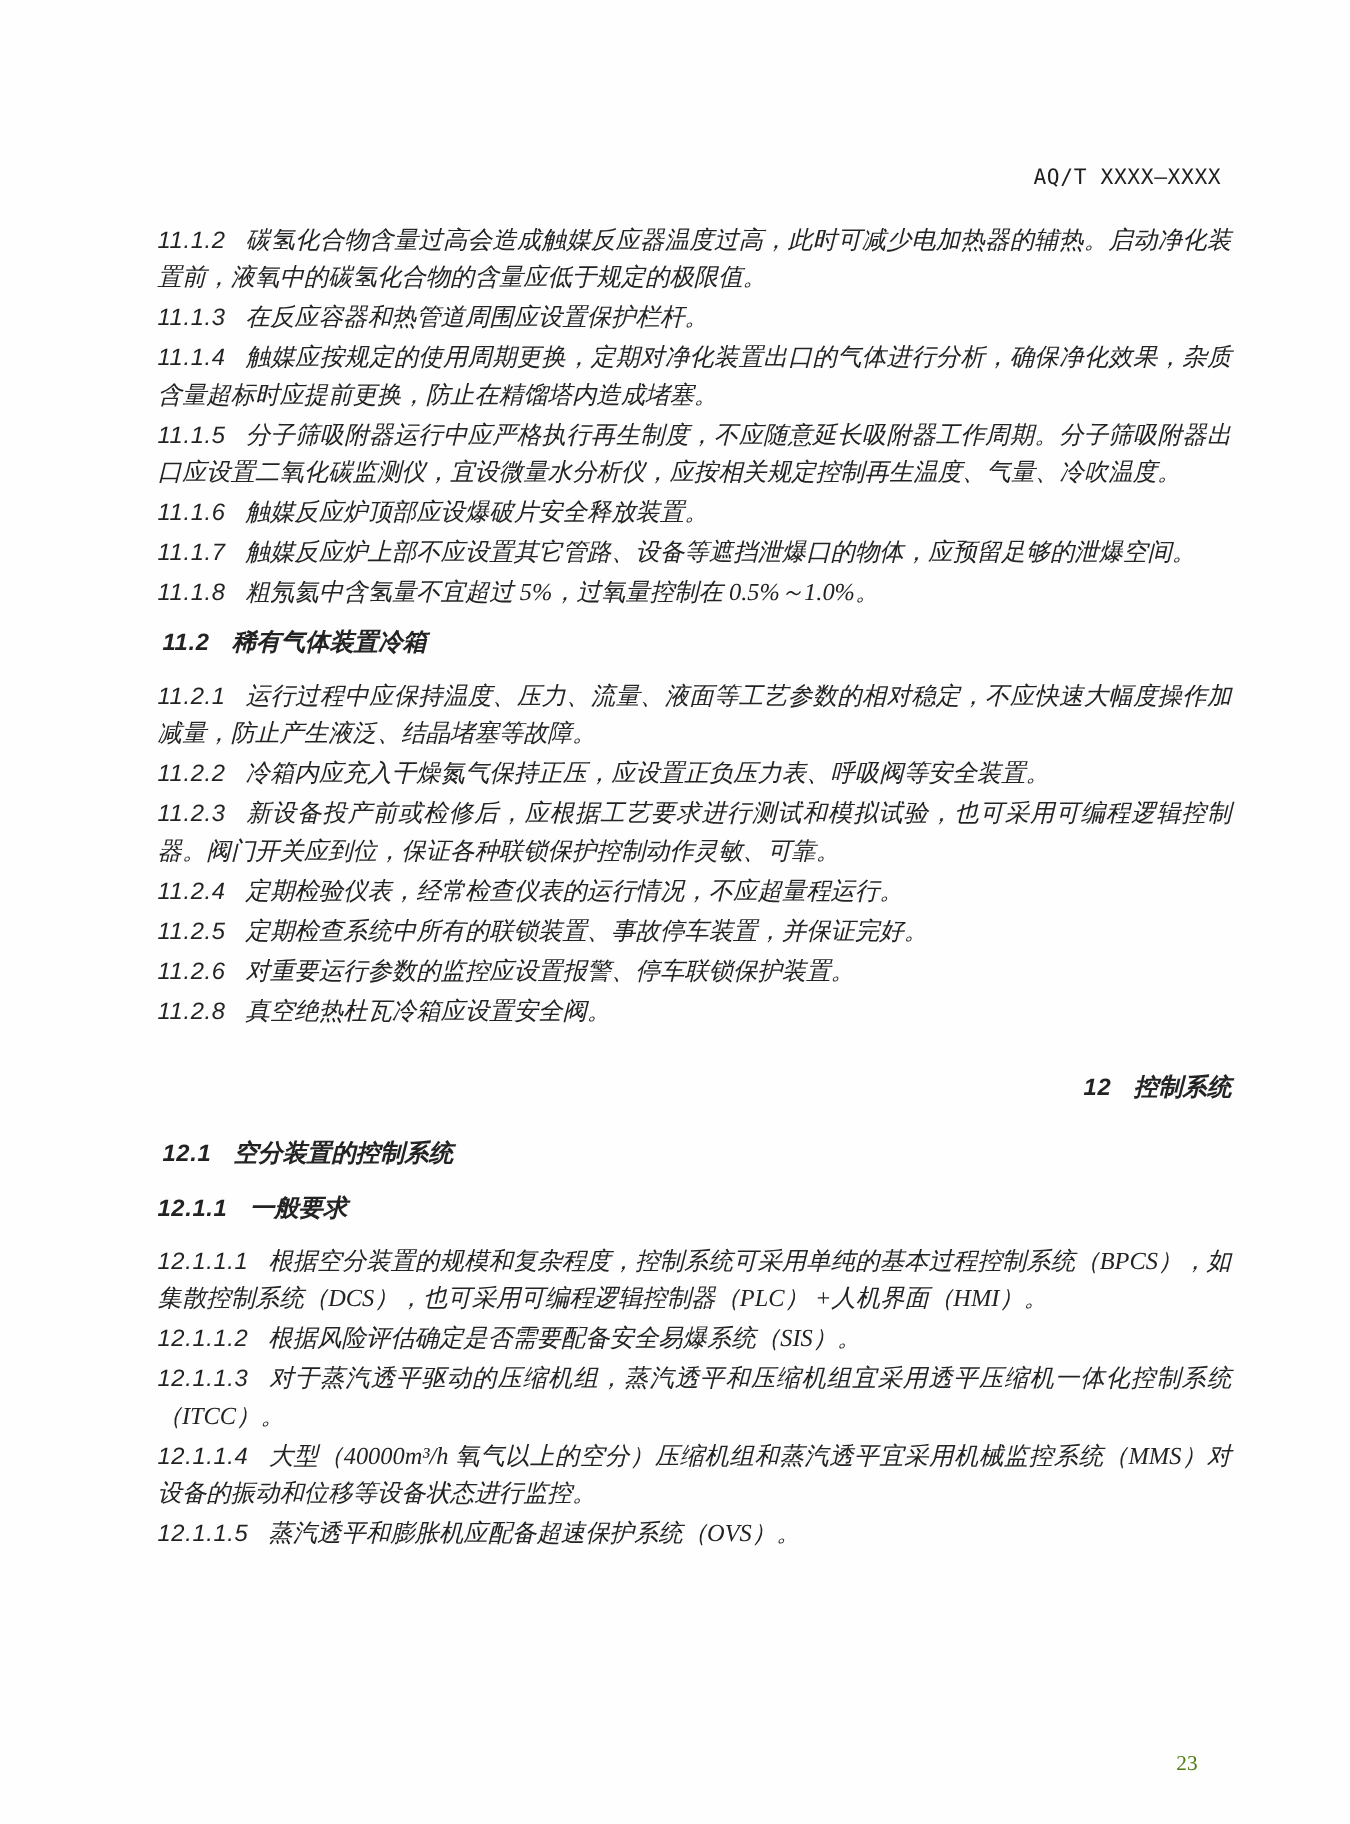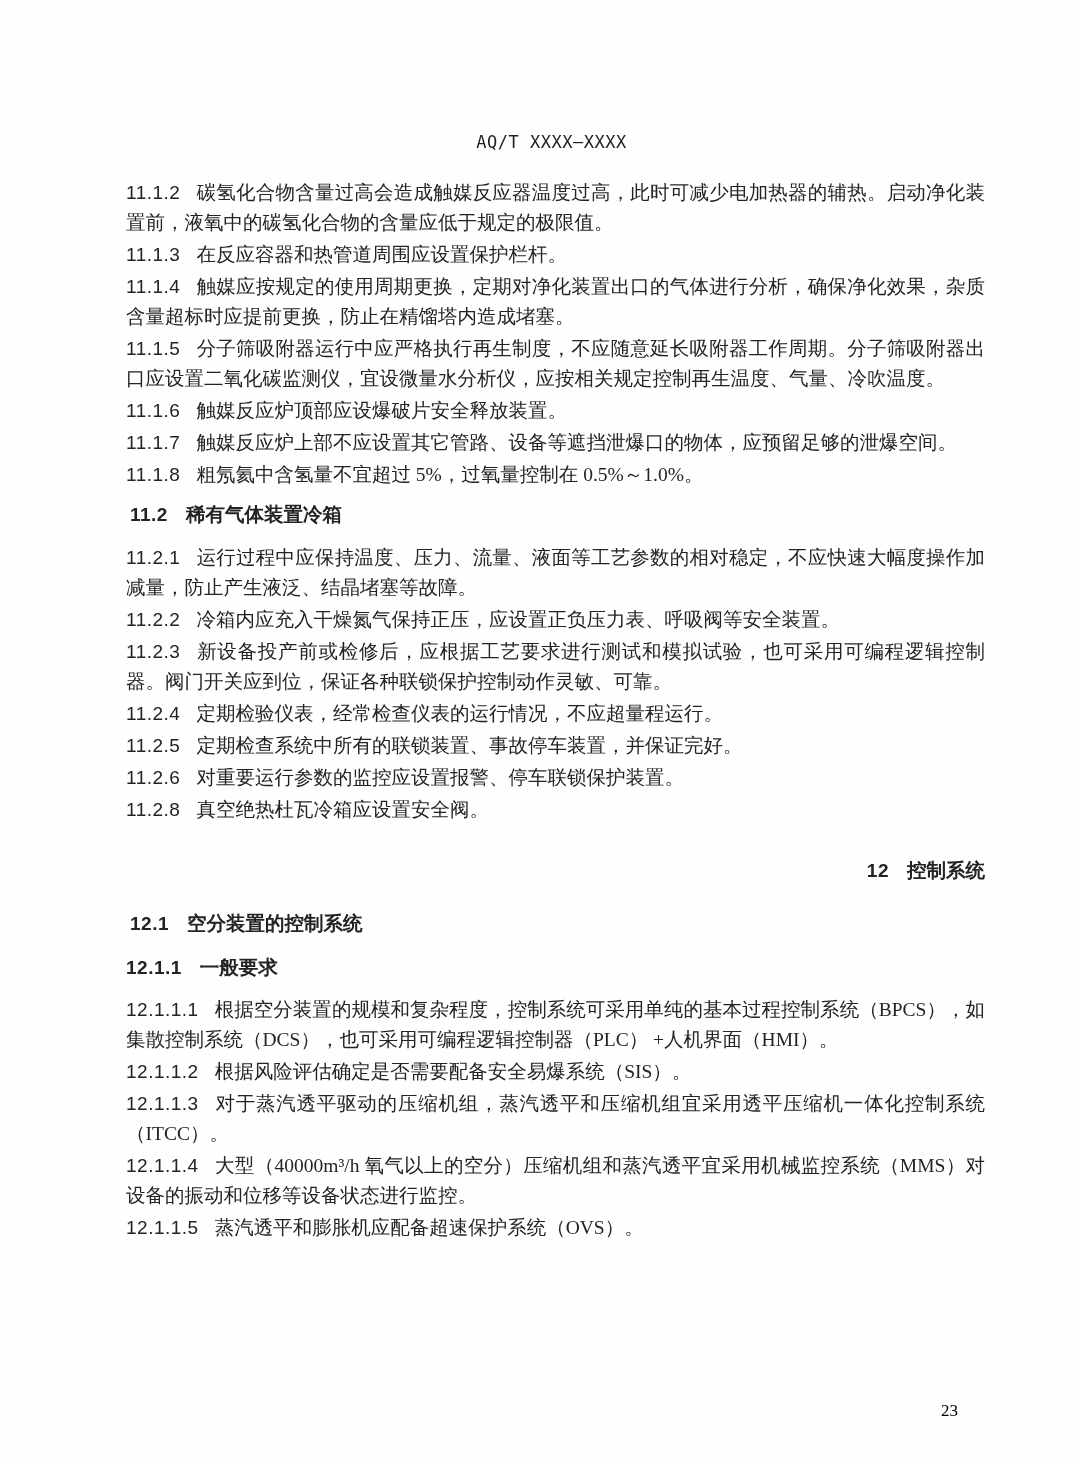--- a/index.html
+++ b/index.html
@@ -12,34 +12,35 @@
     width: 1080px;
     height: 1459px;
     background: #fefefe;
     box-sizing: border-box;
     padding: 133px 95px 0 126px;
     overflow: hidden;
     font-family: "Liberation Serif", "DejaVu Serif", serif;
     color: #232323;
   }
   .doc-header {
-    text-align: center;
+    text-align: right;
     font-family: "DejaVu Sans Mono", "Liberation Mono", monospace;
     font-size: 17px;
     line-height: 18px;
     letter-spacing: 0.5px;
     color: #1f1f1f;
     margin: 0 8px 27px 0;
   }
   .doc-body p {
     font-size: 19.5px;
     line-height: 30px;
     margin: 2px 0;
     text-align: justify;
     text-justify: inter-character;
+    font-style: italic;
   }
   .doc-body p .num {
     font-family: "Liberation Sans", "DejaVu Sans", sans-serif;
     font-size: 19px;
     letter-spacing: 0.5px;
     margin-right: 16px;
     white-space: nowrap;
   }
   .doc-body p.heading1,
   .doc-body p.heading2,
@@ -54,21 +55,21 @@
   .doc-body p.heading3 { margin: 13px 0 12px 0; }
   .doc-body p.heading1 .num,
   .doc-body p.heading2 .num,
   .doc-body p.heading3 .num { margin-right: 18px; }
   .doc-footer {
     position: absolute;
     top: 1401px;
     right: 122px;
     font-family: "Liberation Serif", "DejaVu Serif", serif;
     font-size: 17px;
-    color: #000000;
+    color: #4d7c0f;
     text-align: right;
   }
 </style>
 </head>
 <body>
 
 <div class="page">
   <div class="doc-header">
     <span>AQ/T XXXX—XXXX</span>
   </div>

